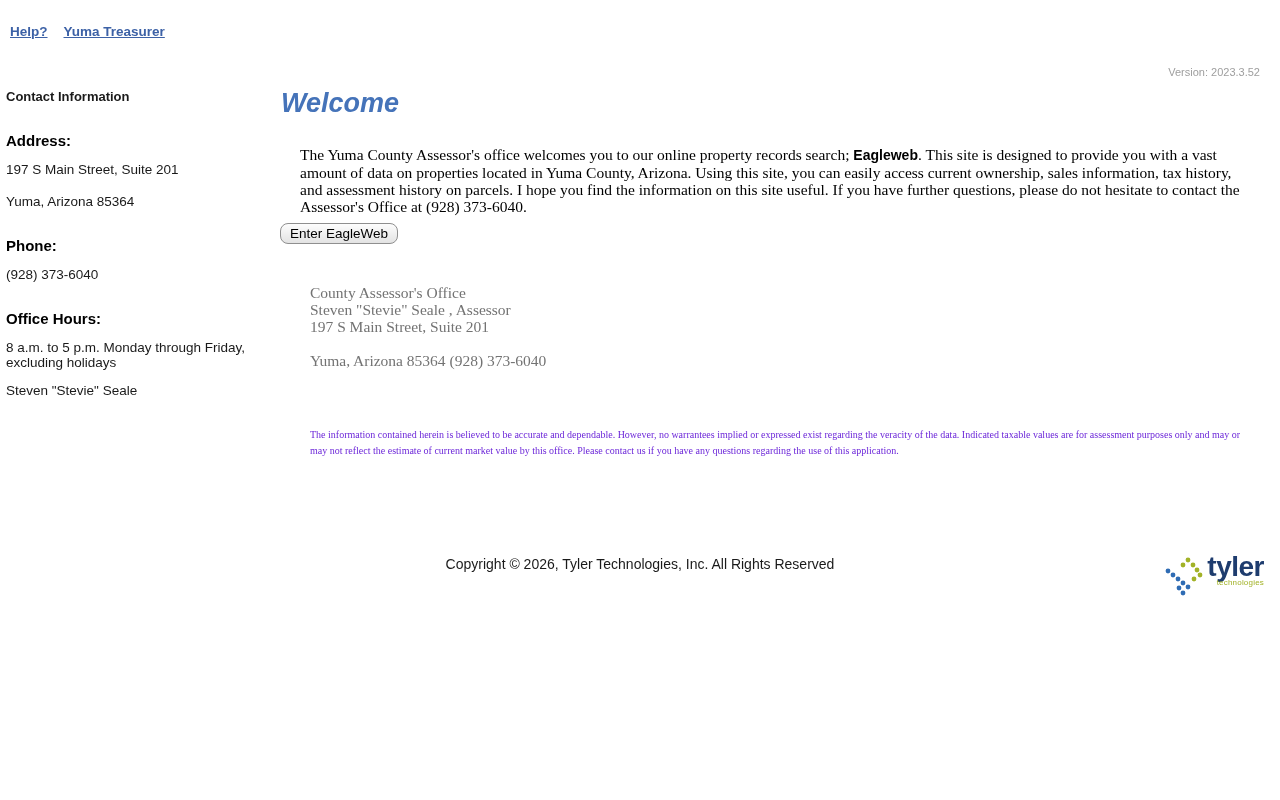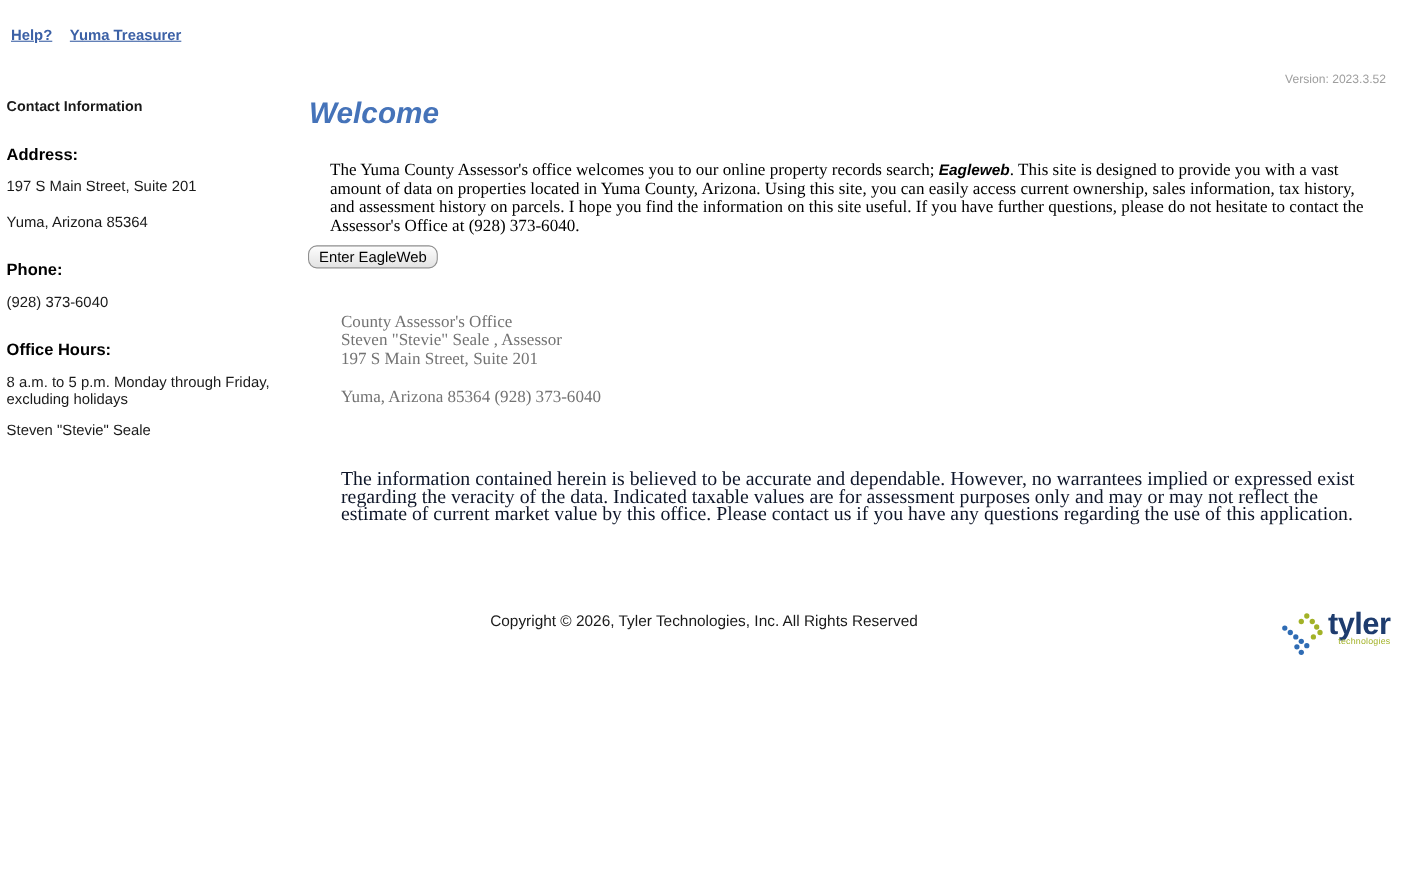--- a/index.html
+++ b/index.html
@@ -41,21 +41,21 @@
     color: #4573b9;
     font-family: "Liberation Sans", sans-serif;
   }
   .intro {
     position: absolute; top: 146px; left: 300px; width: 948px;
     font-family: "Liberation Serif", serif;
     font-size: 15.5px; line-height: 17px; color: #000;
   }
   .intro .eagleweb {
     font-family: "Liberation Sans", sans-serif;
-    font-weight: bold; font-style: italic; font-size: 14px;
+    font-weight: bold; font-size: 14px;
   }
   .enter-btn {
     position: absolute; top: 223px; left: 280px;
     font-family: "Liberation Sans", sans-serif;
     font-size: 13.5px; color: #000;
     padding: 2px 9px;
     border: 1px solid #8f8f8f; border-radius: 8px;
     background: linear-gradient(to bottom, #fdfdfd, #e3e3e3);
     cursor: pointer;
   }
@@ -63,21 +63,21 @@
   .office-block {
     position: absolute; top: 284px; left: 310px;
     font-family: "Liberation Serif", serif;
     font-size: 15.5px; line-height: 17px; color: #737373;
   }
   .office-block .gap-line { margin-top: 17px; }
 
   .disclaimer {
     position: absolute; top: 427px; left: 310px; width: 942px;
     font-family: "Liberation Serif", serif;
-    font-size: 18px; line-height: 16px; color: #0f172a;
+    font-size: 10px; line-height: 16px; color: #6d28d9;
   }
 
   
   .copyright {
     position: absolute; top: 556px; left: 0; width: 1280px;
     text-align: center;
     font-size: 14px; color: #1a1a1a;
   }
   .tyler-logo {
     position: absolute; top: 553px; right: 16px;

